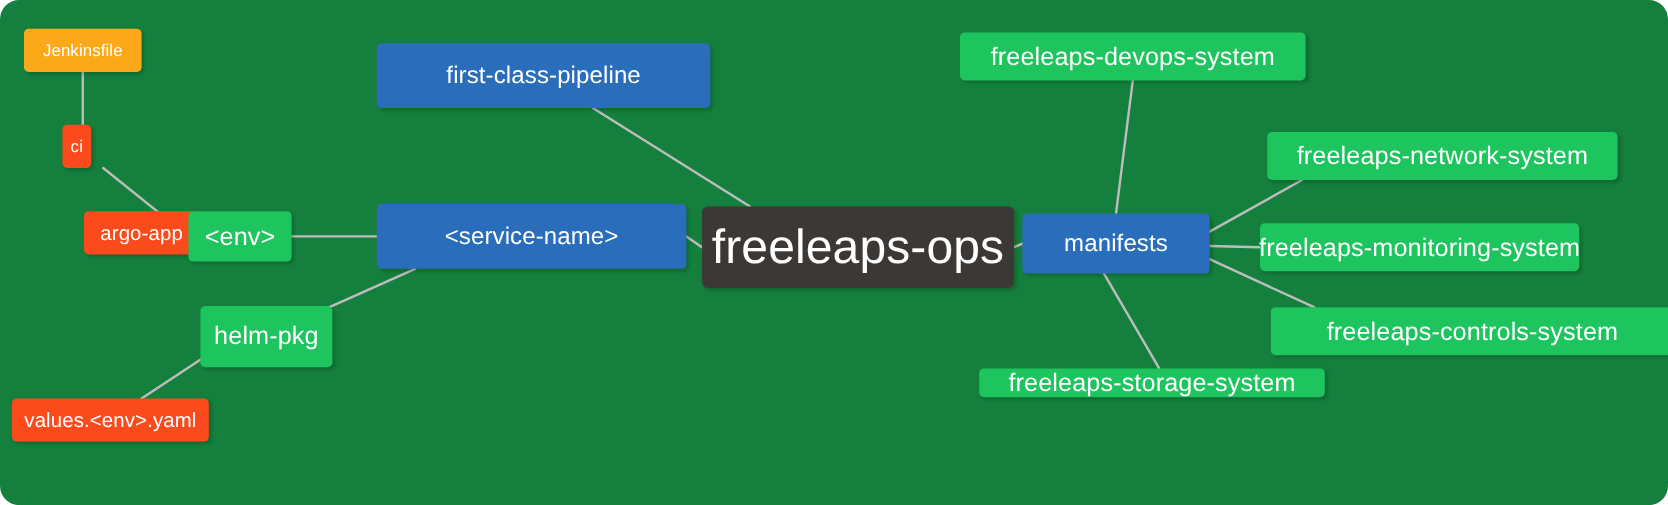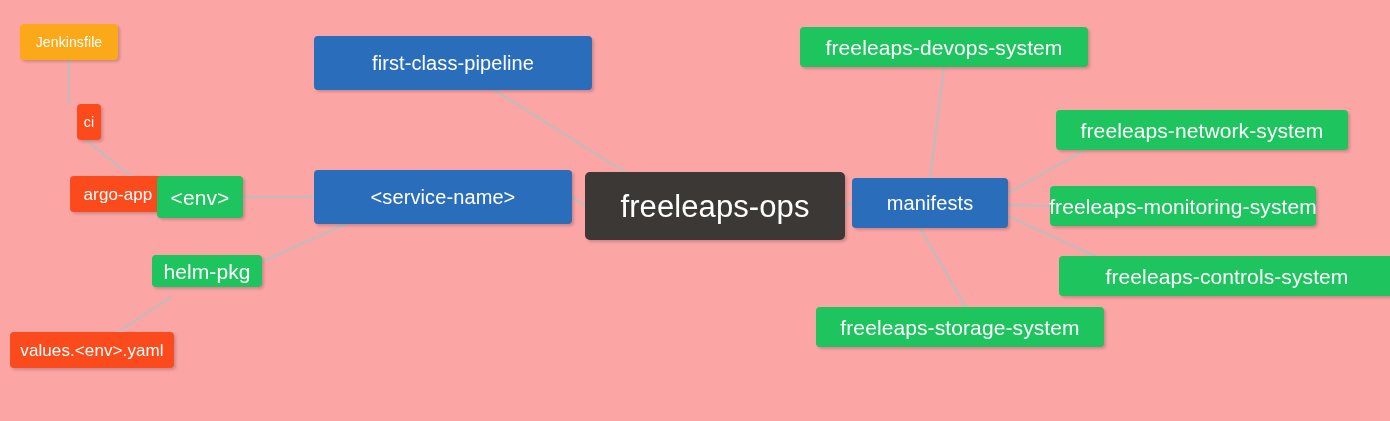--- a/index.html
+++ b/index.html
@@ -7,22 +7,23 @@
     padding: 0;
     background: #ffffff;
   }
   body {
     font-family: "Liberation Sans", sans-serif;
   }
   #mindmap-canvas {
     position: relative;
     width: 1390px;
     height: 421px;
-    background: #fca5a5;
+    background: #15803d;
     overflow: hidden;
+    border-radius: 16px;
   }
   #edge-layer {
     position: absolute;
     left: 0;
     top: 0;
     width: 1390px;
     height: 421px;
     pointer-events: none;
   }
   .node {
@@ -35,21 +36,21 @@
     white-space: nowrap;
     border-radius: 4px;
     box-shadow: 2px 2px 3px rgba(0,0,0,0.18);
     letter-spacing: 0.1px;
     line-height: 1;
     padding: 0 12px;
   }
   .node.root {
     background: #3b3835;
     border-radius: 5px;
-    font-size: 31px;
+    font-size: 40px;
     padding: 0 22px;
   }
   .node.blue   { background: #2a6ebb; }
   .node.green  { background: #1ec45e; justify-content: center; }
   .node.orange { background: #fba919; }
   .node.red    { background: #fb4b1c; }
 
   .node.sz-xl  { font-size: 20px; }
   .node.sz-md  { font-size: 21px; }
   .node.sz-sm  { font-size: 17px; }
@@ -72,36 +73,36 @@
       <line x1="930" y1="178" x2="944" y2="67" stroke="#bdbdbd" stroke-width="2" stroke-linecap="round"></line>
       <line x1="1008" y1="193" x2="1085" y2="150" stroke="#bdbdbd" stroke-width="2" stroke-linecap="round"></line>
       <line x1="1008" y1="205" x2="1050" y2="206" stroke="#bdbdbd" stroke-width="2" stroke-linecap="round"></line>
       <line x1="1008" y1="216" x2="1095" y2="256" stroke="#bdbdbd" stroke-width="2" stroke-linecap="round"></line>
       <line x1="920" y1="228" x2="966" y2="307" stroke="#bdbdbd" stroke-width="2" stroke-linecap="round"></line>
     </svg>
   <div id="node-layer">
       <div class="node orange sz-xs" style="left: 20px; top: 24px; width: 98px; height: 36px;">
         <span>Jenkinsfile</span>
       </div>
-      <div class="node red sz-xs" style="left: 52px; top: 104px; width: 20px; height: 36px; margin-left: 25px;">
+      <div class="node red sz-xs" style="left: 52px; top: 104px; width: 20px; height: 36px;">
         <span>ci</span>
       </div>
       <div class="node red sz-sm" style="left: 30px; top: 176px; width: 96px; height: 36px; margin-left: 40px;">
         <span>argo-app</span>
       </div>
       <div class="node green sz-md" style="left: 157px; top: 176px; width: 86px; height: 42px;">
         <span>&lt;env&gt;</span>
       </div>
       <div class="node blue sz-xl" style="left: 314px; top: 170px; width: 258px; height: 54px;">
         <span>&lt;service-name&gt;</span>
       </div>
       <div class="node blue sz-xl" style="left: 314px; top: 36px; width: 278px; height: 54px;">
         <span>first-class-pipeline</span>
       </div>
-      <div class="node green sz-md" style="left: 152px; top: 255px; width: 110px; height: 32px;">
+      <div class="node green sz-md" style="left: 167px; top: 255px; width: 110px; height: 51px;">
         <span>helm-pkg</span>
       </div>
       <div class="node red sz-sm" style="left: 10px; top: 332px; width: 164px; height: 36px;">
         <span>values.&lt;env&gt;.yaml</span>
       </div>
       <div class="node root" style="left: 585px; top: 172px; width: 260px; height: 68px;">
         <span>freeleaps-ops</span>
       </div>
       <div class="node blue sz-xl" style="left: 852px; top: 178px; width: 156px; height: 50px;">
         <span>manifests</span>
@@ -111,17 +112,17 @@
       </div>
       <div class="node green sz-md" style="left: 1056px; top: 110px; width: 292px; height: 40px;">
         <span>freeleaps-network-system</span>
       </div>
       <div class="node green sz-md" style="left: 1050px; top: 186px; width: 266px; height: 40px;">
         <span>freeleaps-monitoring-system</span>
       </div>
       <div class="node green sz-md" style="left: 1059px; top: 256px; width: 336px; height: 40px;">
         <span>freeleaps-controls-system</span>
       </div>
-      <div class="node green sz-md" style="left: 816px; top: 307px; width: 288px; height: 40px;">
+      <div class="node green sz-md" style="left: 816px; top: 307px; width: 288px; height: 24px;">
         <span>freeleaps-storage-system</span>
       </div>
     </div>
 </div>
 
 </body></html>

